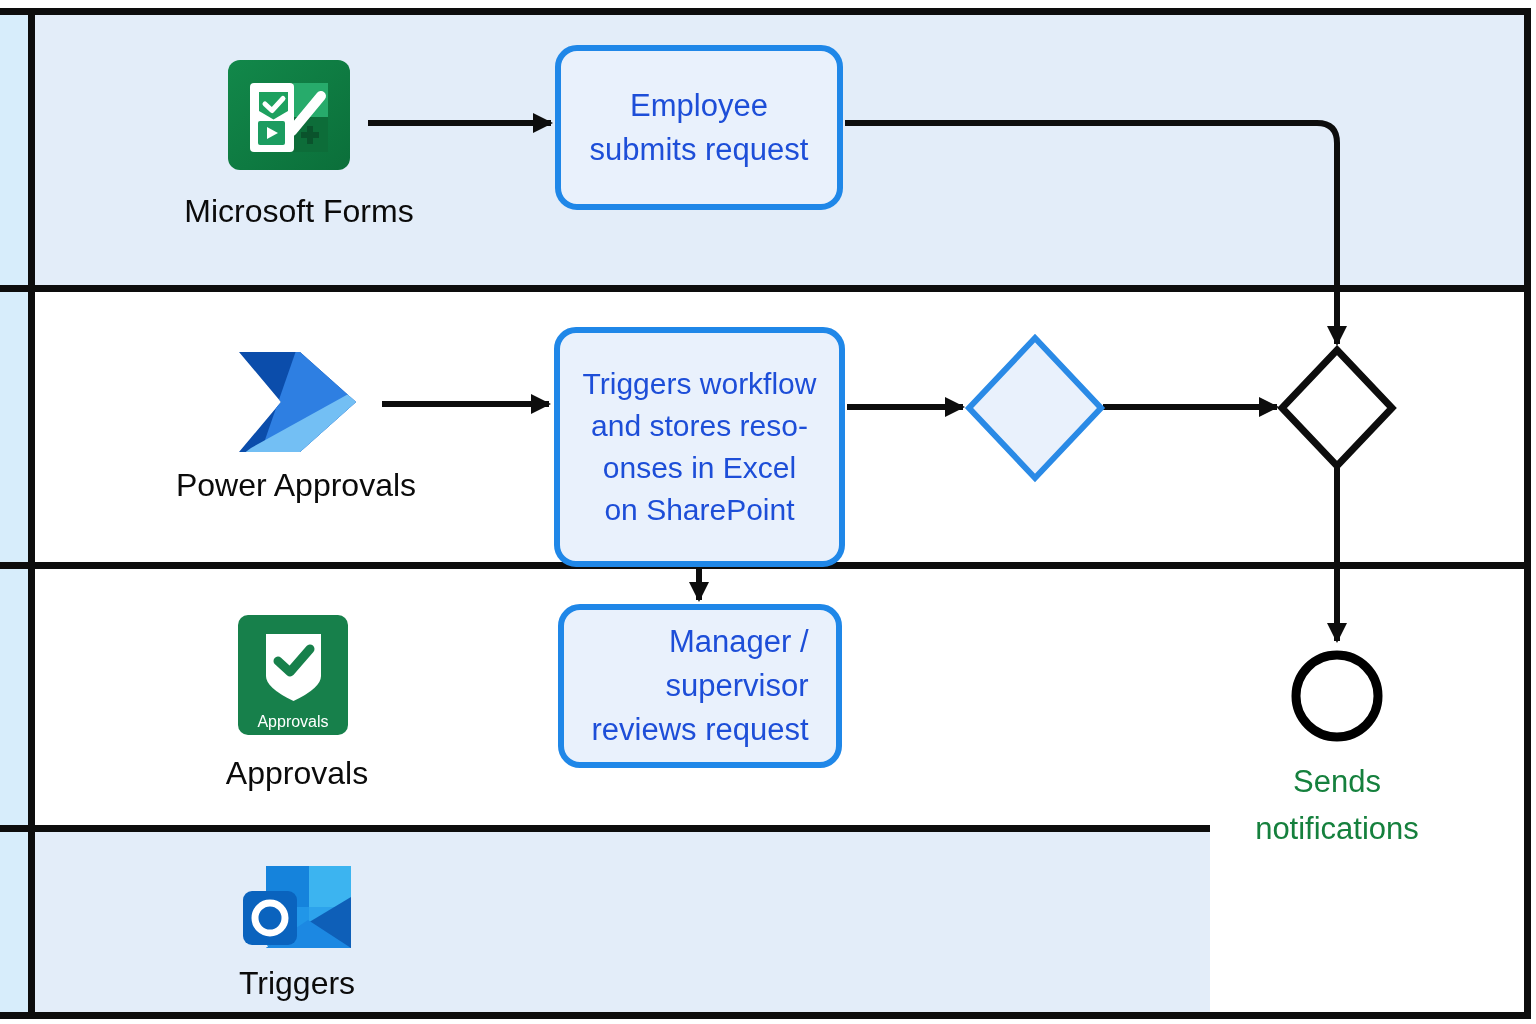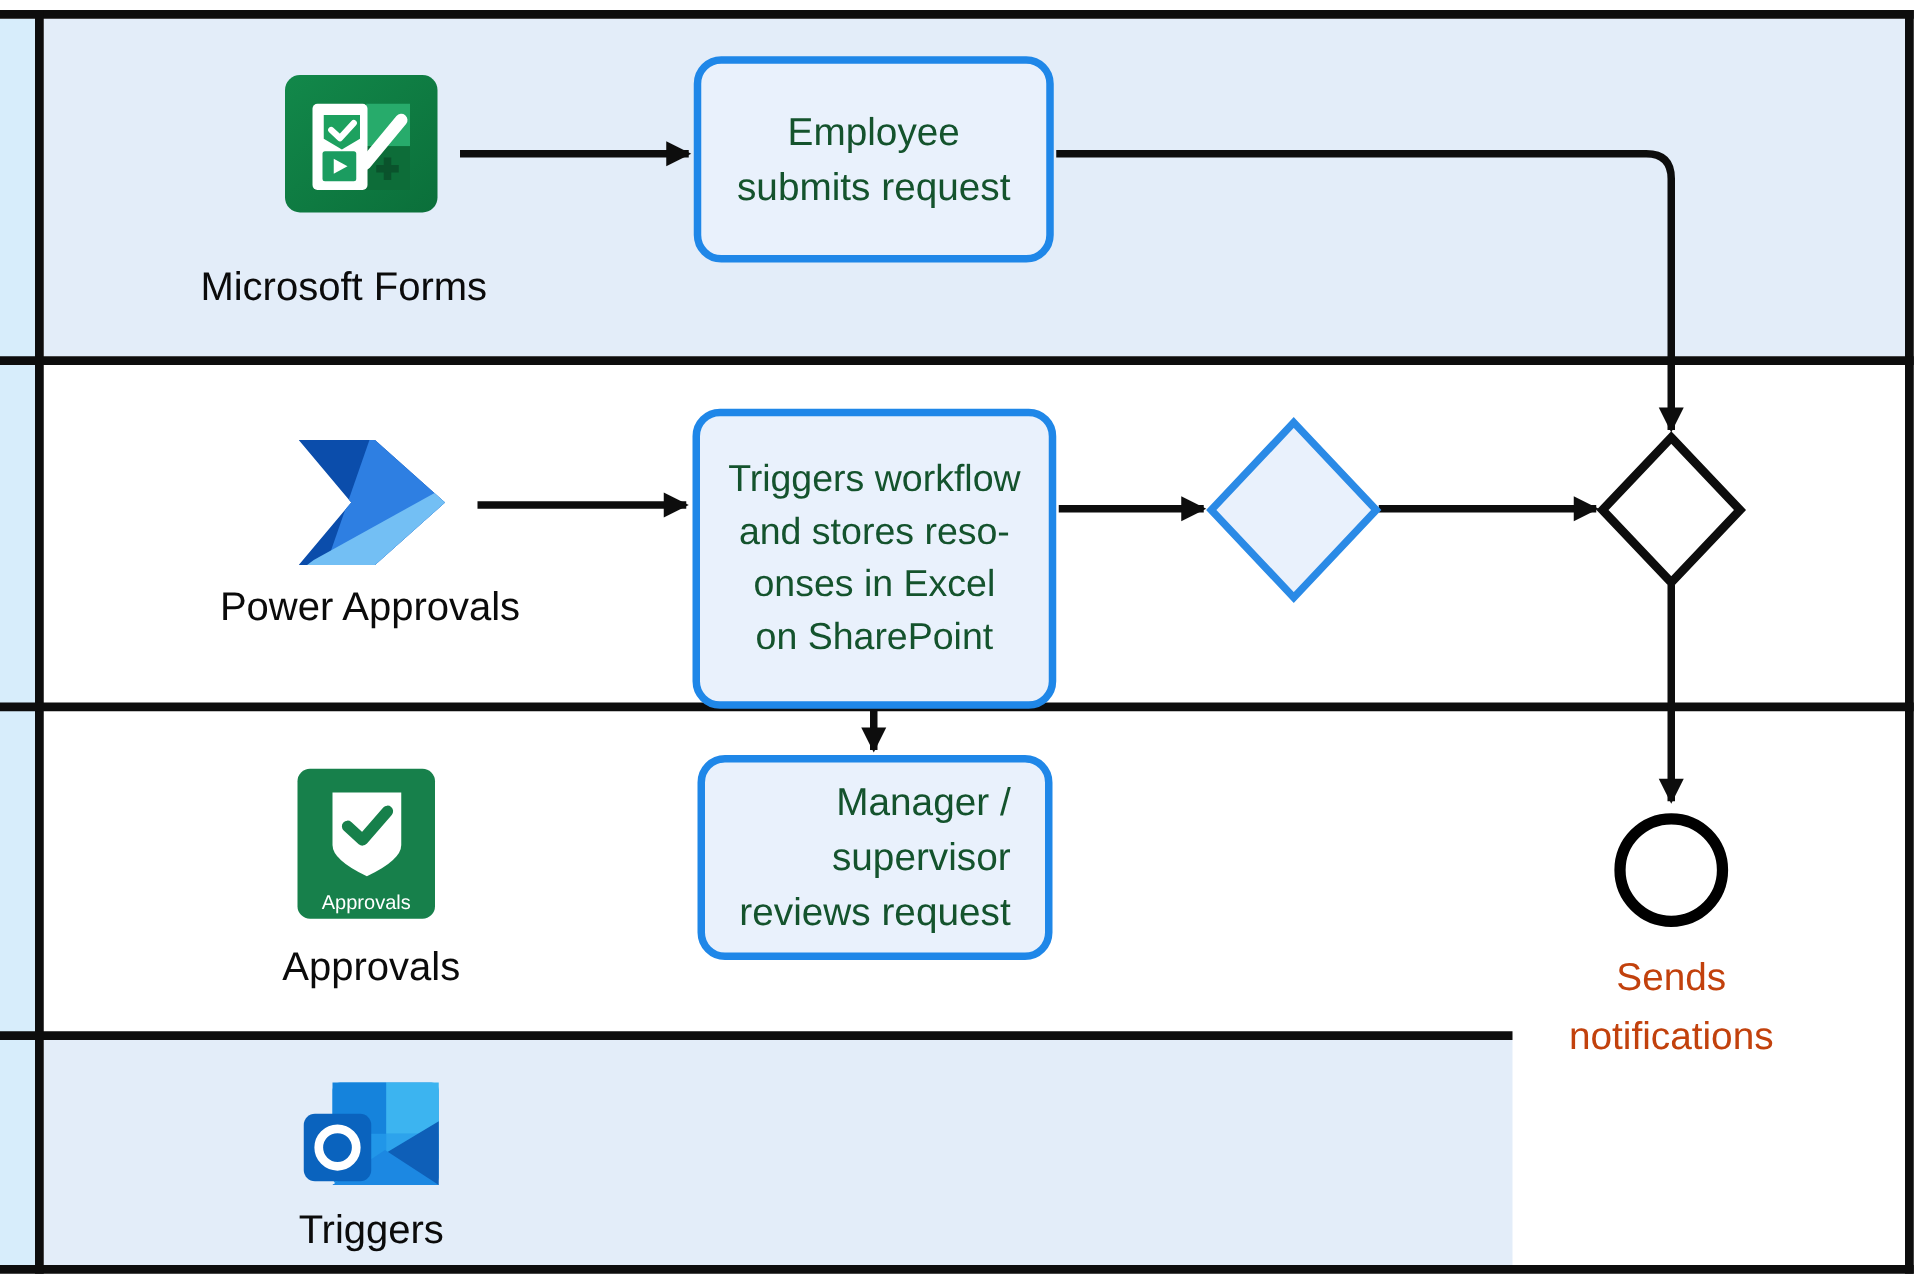--- a/index.html
+++ b/index.html
@@ -12,31 +12,31 @@
   .fill-blue{background:var(--lane-blue,#e3edf9);}
   .fill-strip{background:var(--strip-blue,#d7edfb);}
   .rule{position:absolute;background:var(--line-black,#0d0d0d);}
   .node{
     position:absolute;box-sizing:border-box;
     border:6px solid var(--accent-blue,#1f87e8);
     background:var(--node-fill,#e9f1fc);
     border-radius:22px;
     display:flex;align-items:center;justify-content:center;
     text-align:center;white-space:pre-line;
-    font-size:31px;line-height:44px;color:#14532d;
+    font-size:31px;line-height:44px;color:#1d4ed8;
     z-index:3;
   }
   .node.small{font-size:30px;line-height:42px;}
   .icon-label{
     position:absolute;text-align:center;font-size:32px;line-height:38px;
     color:#0b0b0b;z-index:3;white-space:pre-line;
   }
   .event-label{
     position:absolute;text-align:center;font-size:31px;line-height:47px;
-    color:#c2410c;z-index:3;white-space:pre-line;
+    color:#15803d;z-index:3;white-space:pre-line;
   }
   svg.overlay{position:absolute;left:0;top:0;z-index:2;}
 </style>
 </head>
 <body>
 
 <div class="canvas">
 
   <div class="lane-fill fill-strip" style="left:0;top:15px;width:28px;height:997px;"></div>
   <div class="lane-fill fill-blue" style="left:35px;top:15px;width:1489px;height:270px;"></div>
@@ -123,21 +123,21 @@
   <div class="node" style="left:555px;top:45px;width:288px;height:165px;">Employee
 submits request</div>
   <div class="node small" style="left:554px;top:327px;width:291px;height:240px;">Triggers workflow
 and stores reso-
 onses in Excel
 on SharePoint</div>
   <div class="node" style="left:558px;top:604px;width:284px;height:164px;text-align:right;">Manager /
 supervisor
 reviews request</div>
 
-  <div class="icon-label" style="left:115px;top:192px;width:320px;margin-top:18px;">Microsoft Forms</div>
+  <div class="icon-label" style="left:139px;top:192px;width:320px;">Microsoft Forms</div>
   <div class="icon-label" style="left:136px;top:466px;width:320px;">Power Approvals</div>
   <div class="icon-label" style="left:137px;top:754px;width:320px;">Approvals</div>
   <div class="icon-label" style="left:137px;top:964px;width:320px;">Triggers</div>
 
   <div class="event-label" style="left:1207px;top:758px;width:260px;">Sends
 notifications</div>
 
 </div>
 
 </body></html>

